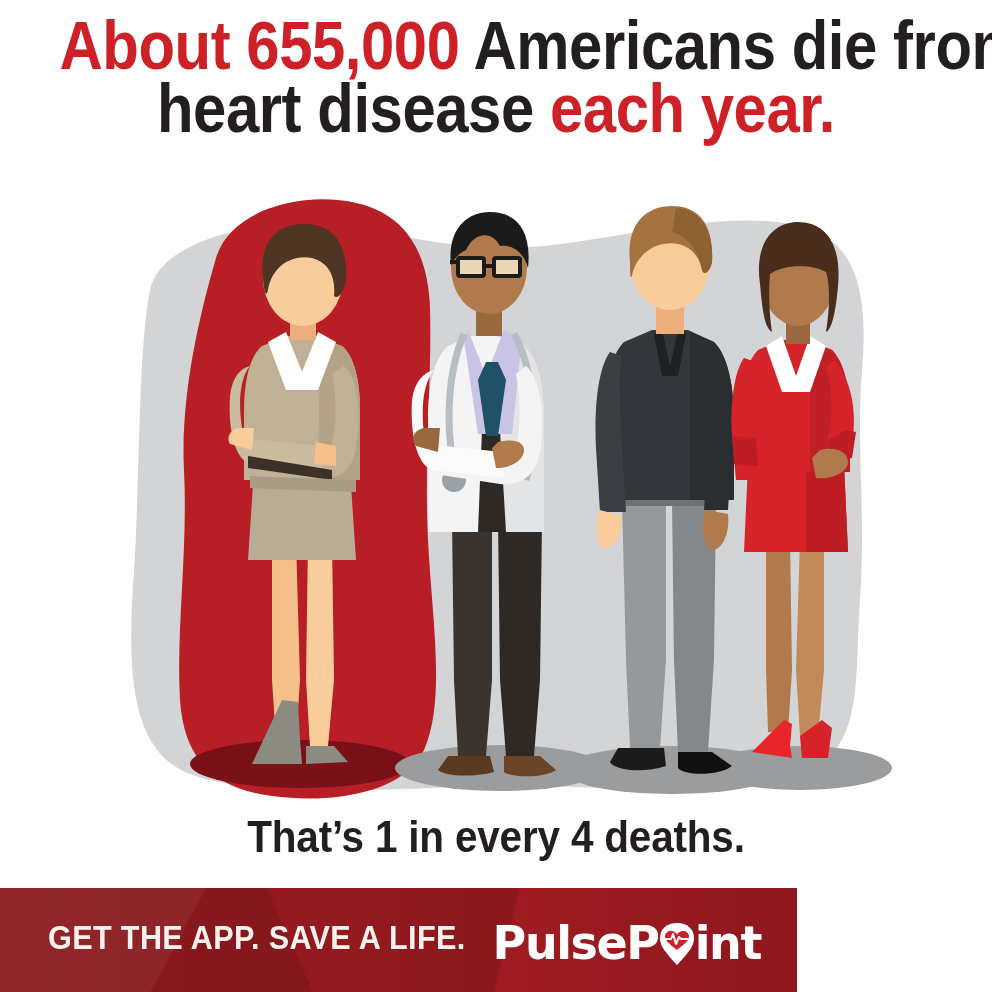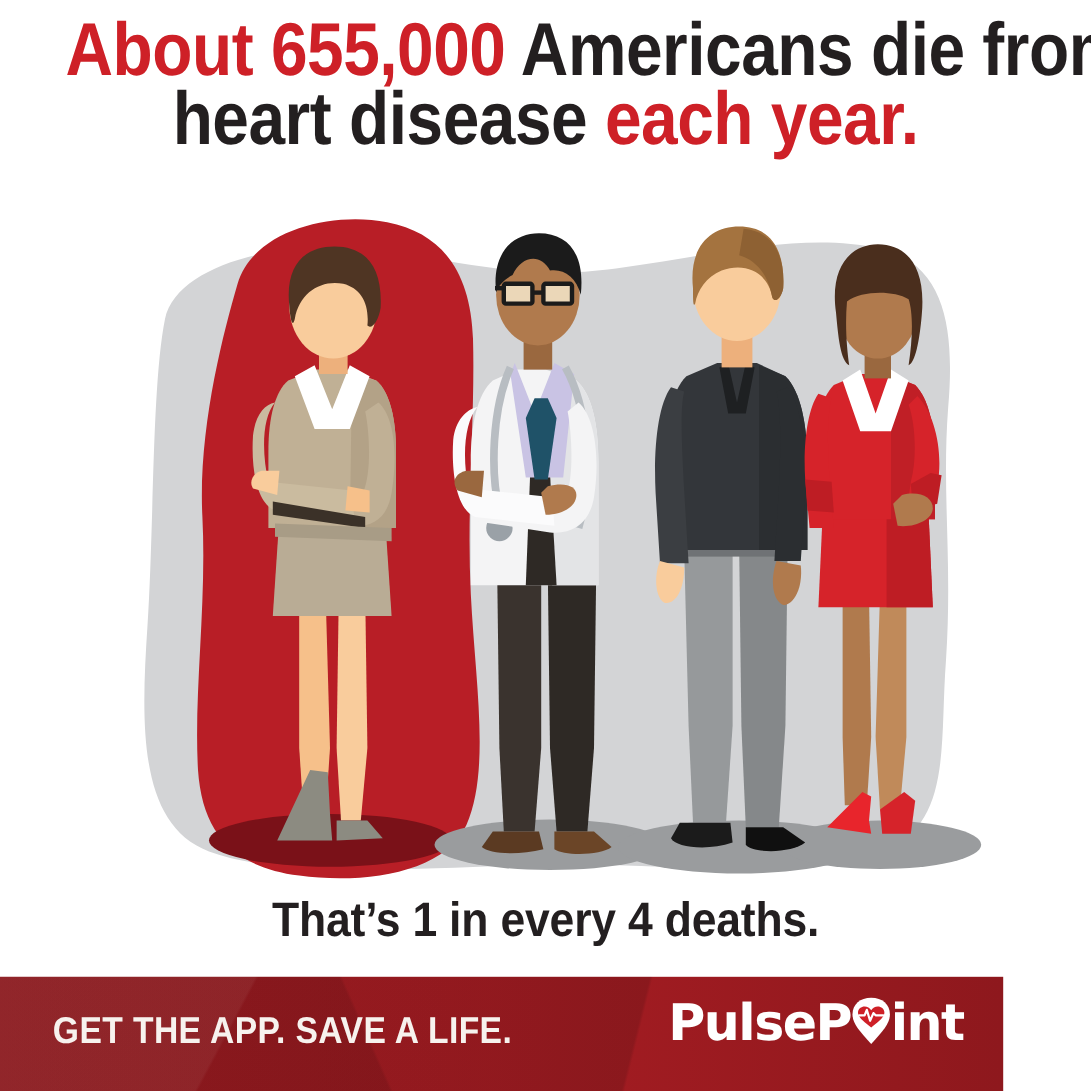--- a/index.html
+++ b/index.html
@@ -62,21 +62,21 @@
     color: #231F20;
     letter-spacing: -0.2px;
     transform: scaleX(0.92);
   }
 
   
   .footer {
     position: absolute;
     left: 0;
     top: 888px;
-    width: 912px;
+    width: 797px;
     height: 104px;
     background:
       linear-gradient(118deg, rgba(255,255,255,0.055) 0%, rgba(255,255,255,0.055) 24%, rgba(0,0,0,0) 24.3%),
       linear-gradient(66deg, rgba(0,0,0,0.10) 0%, rgba(0,0,0,0.10) 37%, rgba(0,0,0,0) 37.3%),
       linear-gradient(104deg, rgba(0,0,0,0.13) 0%, rgba(0,0,0,0.13) 63%, rgba(0,0,0,0) 63.3%),
       linear-gradient(90deg, #B22026 0%, #A81D23 45%, #8E181D 100%);
     overflow: hidden;
   }
   .footer-cta {
     position: absolute;
@@ -90,21 +90,21 @@
     transform: scaleX(0.90);
     transform-origin: left center;
     white-space: nowrap;
   }
   .logo {
     position: absolute;
     right: 36px;
     top: 18px;
     height: 60px;
     display: flex;
-    align-items: flex-start;
+    align-items: flex-end;
     white-space: nowrap;
   }
   .logo-text {
     font-family: "DejaVu Sans", sans-serif;
     font-weight: bold;
     font-size: 46px;
     color: #FFFFFF;
     letter-spacing: -1.4px;
     line-height: 1;
   }

